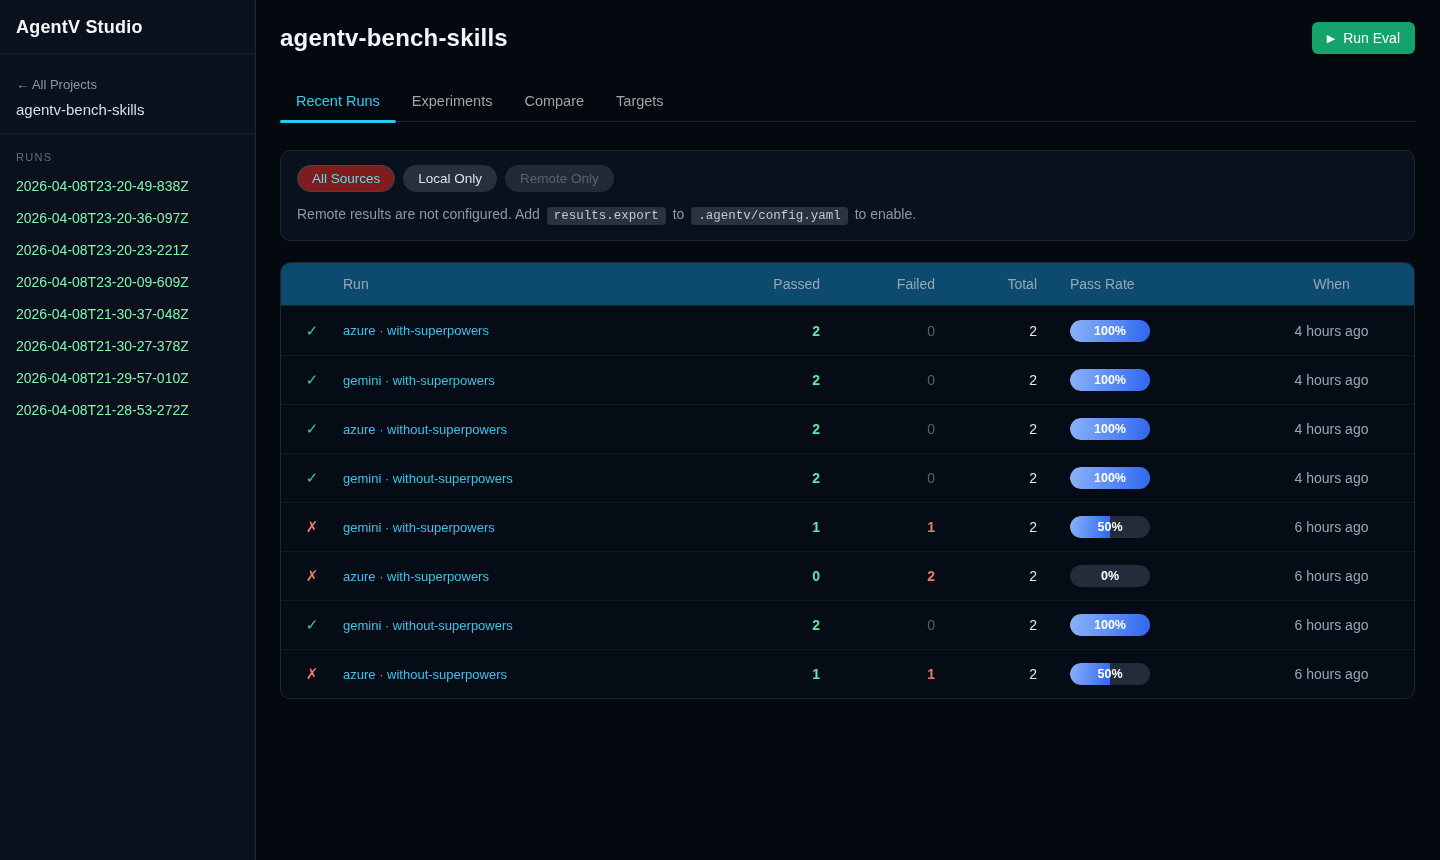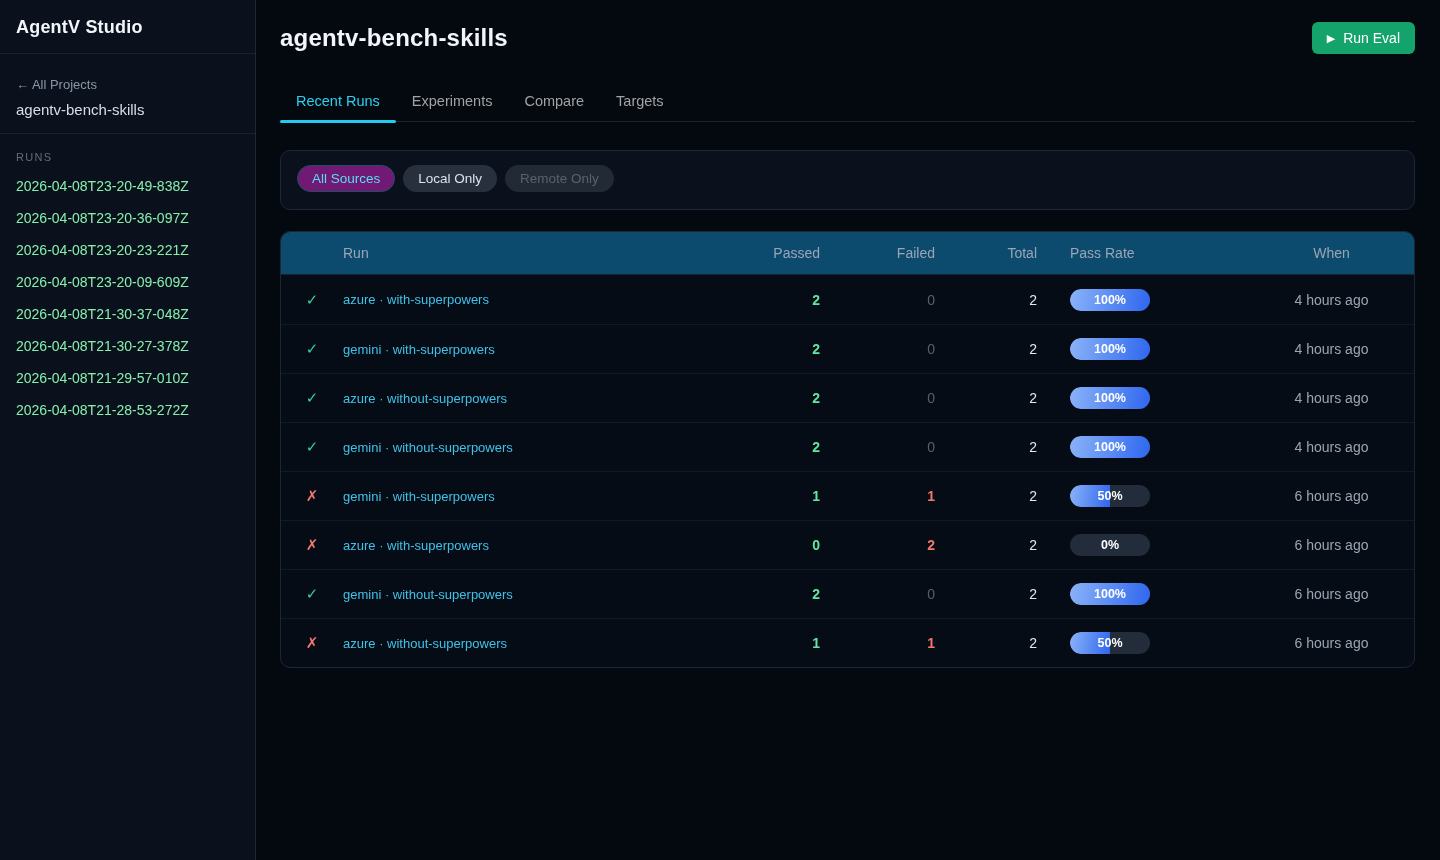--- a/index.html
+++ b/index.html
@@ -27,21 +27,21 @@
   .run-eval-btn .play { font-size:11px; }
   
   .tabs { display:flex; margin-top:30px; border-bottom:1px solid #1a2433; }
   .tab { position:relative; padding:9px 16px 12px; font-size:14.5px; color:#a3a3a3; cursor:pointer; }
   .tab.active { color:#27d3f0; }
   .tab.active::after { content:""; position:absolute; left:0; right:0; bottom:-2px; height:3px; background:#22ccee; border-radius:2px; }
   
   .filter-card { margin-top:28px; background:#0a101c; border:1px solid #1c2736; border-radius:10px; padding:14px 16px 17px; }
   .pills { display:flex; gap:8px; }
   .pill { height:27px; padding:0 14px; border-radius:999px; font-size:13.5px; display:flex; align-items:center; border:1px solid transparent; cursor:pointer; }
-  .pill.active { background:#701a75; color:#56dff2; border-color:#1d5163; }
+  .pill.active { background:#7f1d1d; color:#56dff2; border-color:#1d5163; }
   .pill.default { background:#28303d; color:#dbe2ea; }
   .pill.disabled { background:#222a36; color:#58626f; cursor:default; }
   .filter-note { margin-top:14px; font-size:14px; color:#8d98a8; }
   .code-chip { font-family:"Liberation Mono", monospace; font-size:12.5px; background:#2a3240; color:#bfc9d4; padding:2px 7px; border-radius:4px; margin:0 3px; }
   
   .table-card { margin-top:21px; border:1px solid #1c2736; border-radius:10px; overflow:hidden; background:#060c15; }
   .trow { display:grid; grid-template-columns:62px 1fr 110px 115px 102px 190px 187px; align-items:center; }
   .thead { height:43px; background:#0c4a6e; border-bottom:1px solid #19222f; color:#9aa6b6; font-size:14px; }
   .tbody .trow { height:49px; }
   .tbody .trow + .trow { border-top:1px solid #101927; }
@@ -99,20 +99,27 @@
     <div class="tab">Compare</div>
     <div class="tab">Targets</div>
   </nav>
 
   <section class="filter-card">
     <div class="pills">
       <div class="pill active">All Sources</div>
       <div class="pill default">Local Only</div>
       <div class="pill disabled">Remote Only</div>
     </div>
+    <div class="filter-note">
+      <span>Remote results are not configured. Add</span>
+      <span class="code-chip">results.export</span>
+      <span>to</span>
+      <span class="code-chip">.agentv/config.yaml</span>
+      <span>to enable.</span>
+    </div>
   </section>
 
   <section class="table-card">
     <div class="trow thead">
       <div></div>
       <div>Run</div>
       <div class="h-right">Passed</div>
       <div class="h-right">Failed</div>
       <div class="h-right">Total</div>
       <div class="c-rate">Pass Rate</div>

